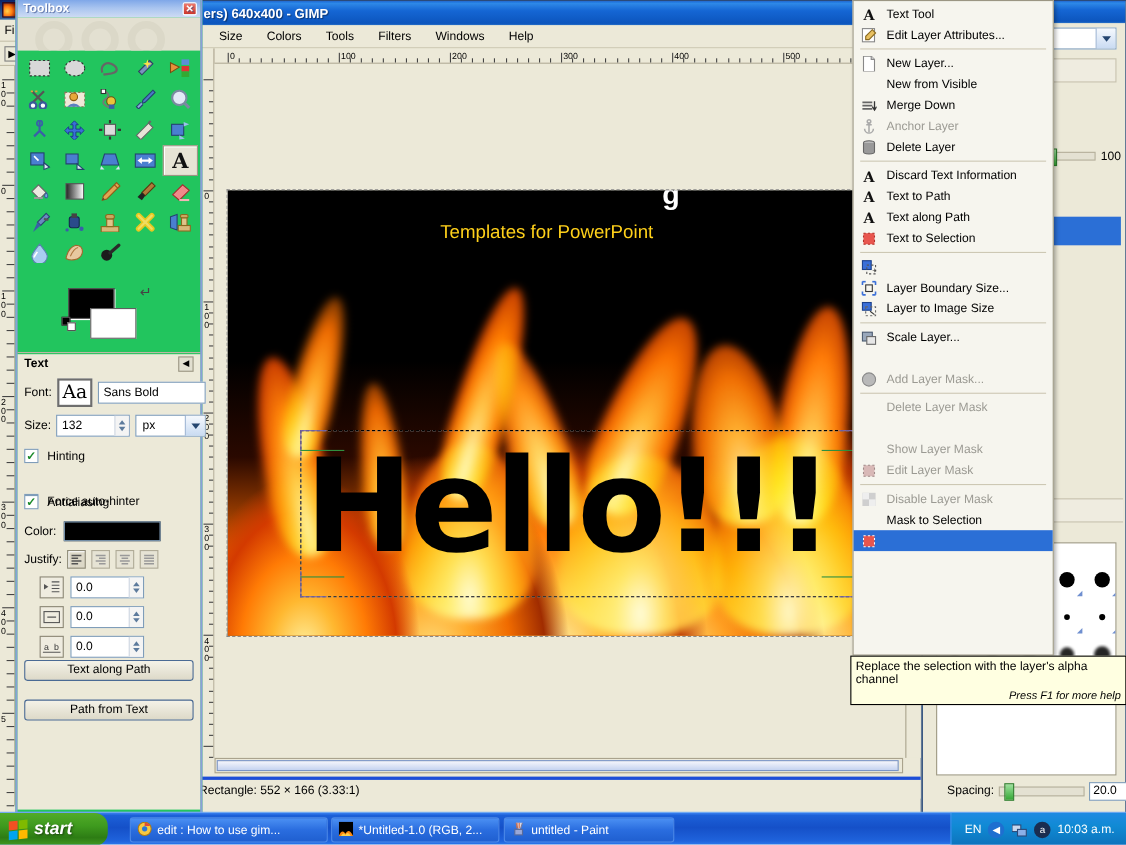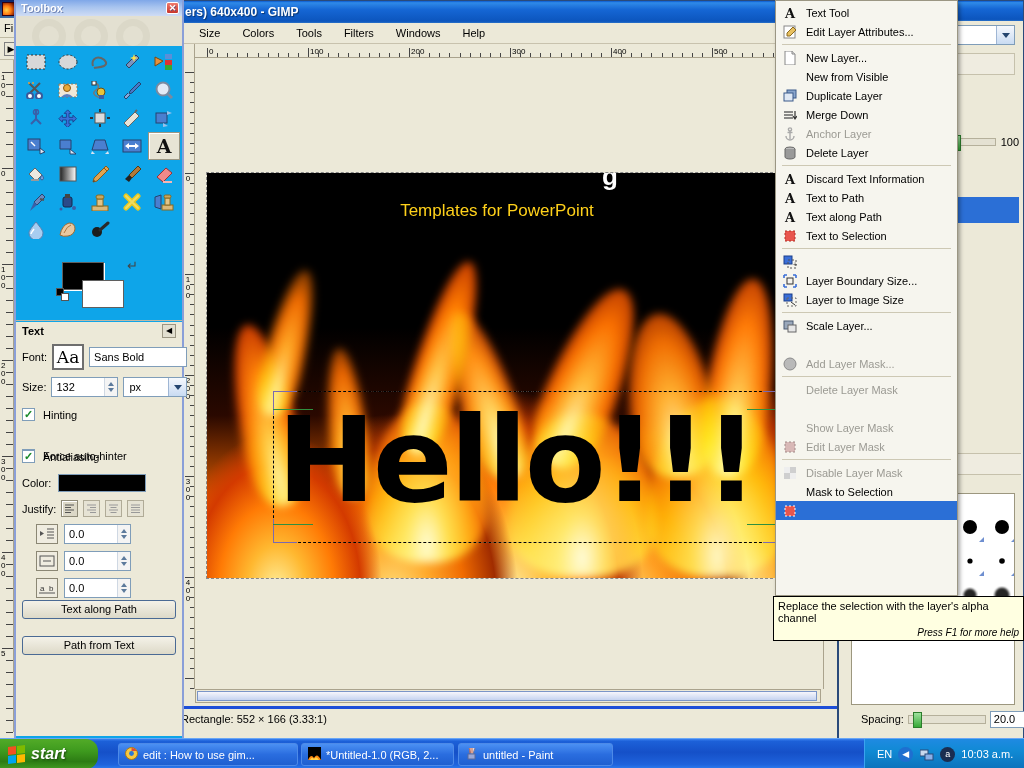--- a/index.html
+++ b/index.html
@@ -178,21 +178,21 @@
   }
   #gimp-statusbar {
     position:absolute; left:0px; top:705px; width:658px; height:20px;
     background:#ece9d8; border-top:3px solid #1d4ed8;
     font-size:11px; line-height:20px; padding-left:2px; color:#000;
   }
 
   
   #toolbox {
     position:absolute; left:14px; top:0px; width:170px; height:740px;
-    background:#0ea5e9;
+    background:#22c55e;
     border:2px solid #8a9fd8;
     border-top:0;
   }
   #toolbox-title {
     position:absolute; left:0; top:0; width:166px; height:16px;
     background: linear-gradient(to bottom,#7fa7e8 0%,#a8c4ef 45%,#cfdcf4 100%);
     color:#fff; font-weight:bold; font-size:11px;
     line-height:16px; padding-left:5px;
     text-shadow:1px 1px 0 rgba(60,80,140,.6);
   }
@@ -1321,29 +1321,20 @@
           </svg>
       </span>
       <span>New Layer...</span>
     </div>
     <div class="mi">
       <span>New from Visible</span>
     </div>
     <div class="mi">
       <span class="mi-icon">
         <svg width="14" height="14">
-            <rect x="4" y="1" width="9" height="8" fill="#8ba6cc" stroke="#3a5a8a"></rect>
-            <rect x="1" y="4" width="9" height="8" fill="#dfe8f4" stroke="#3a5a8a"></rect>
-          </svg>
-      </span>
-      <span>Duplicate Layer</span>
-    </div>
-    <div class="mi">
-      <span class="mi-icon">
-        <svg width="14" height="14">
             <path d="M1 4h9M1 7h9M1 10h9" stroke="#666" stroke-width="1.6"></path>
             <path d="M12 3v7M10 8l2 3l2-3" fill="none" stroke="#333" stroke-width="1.2"></path>
           </svg>
       </span>
       <span>Merge Down</span>
     </div>
     <div class="mi disabled">
       <span class="mi-icon">
         <svg width="14" height="14">
             <path d="M7 3v9M3 9a4 4 0 0 0 8 0" fill="none" stroke="#aaa" stroke-width="1.4"></path>

